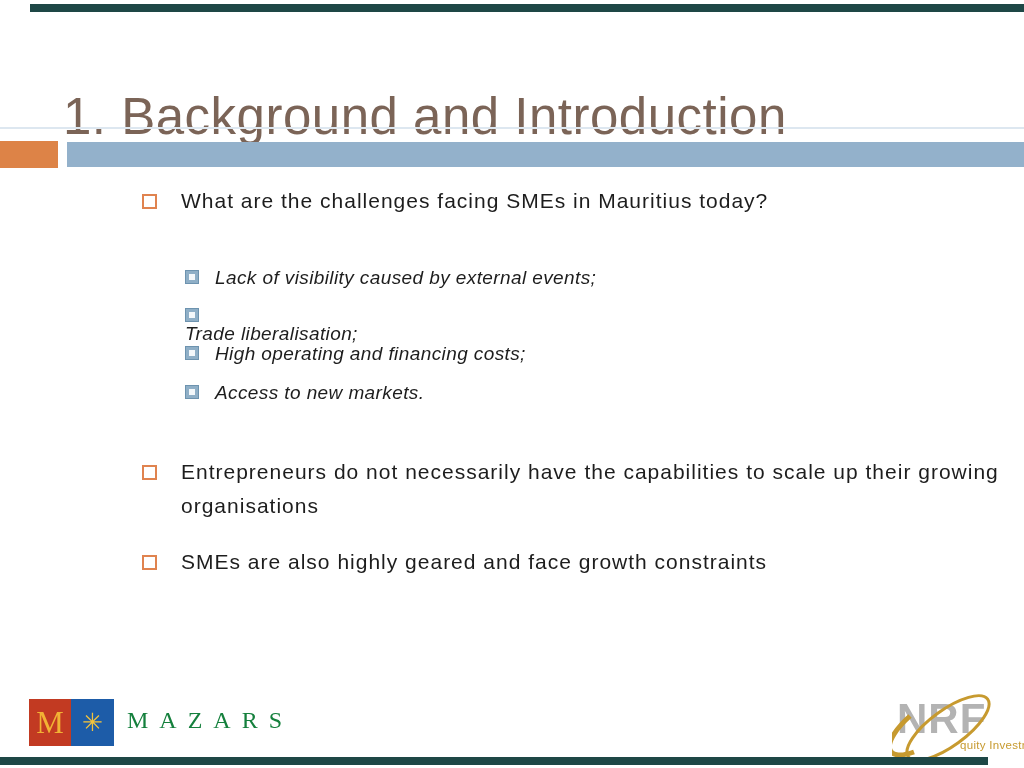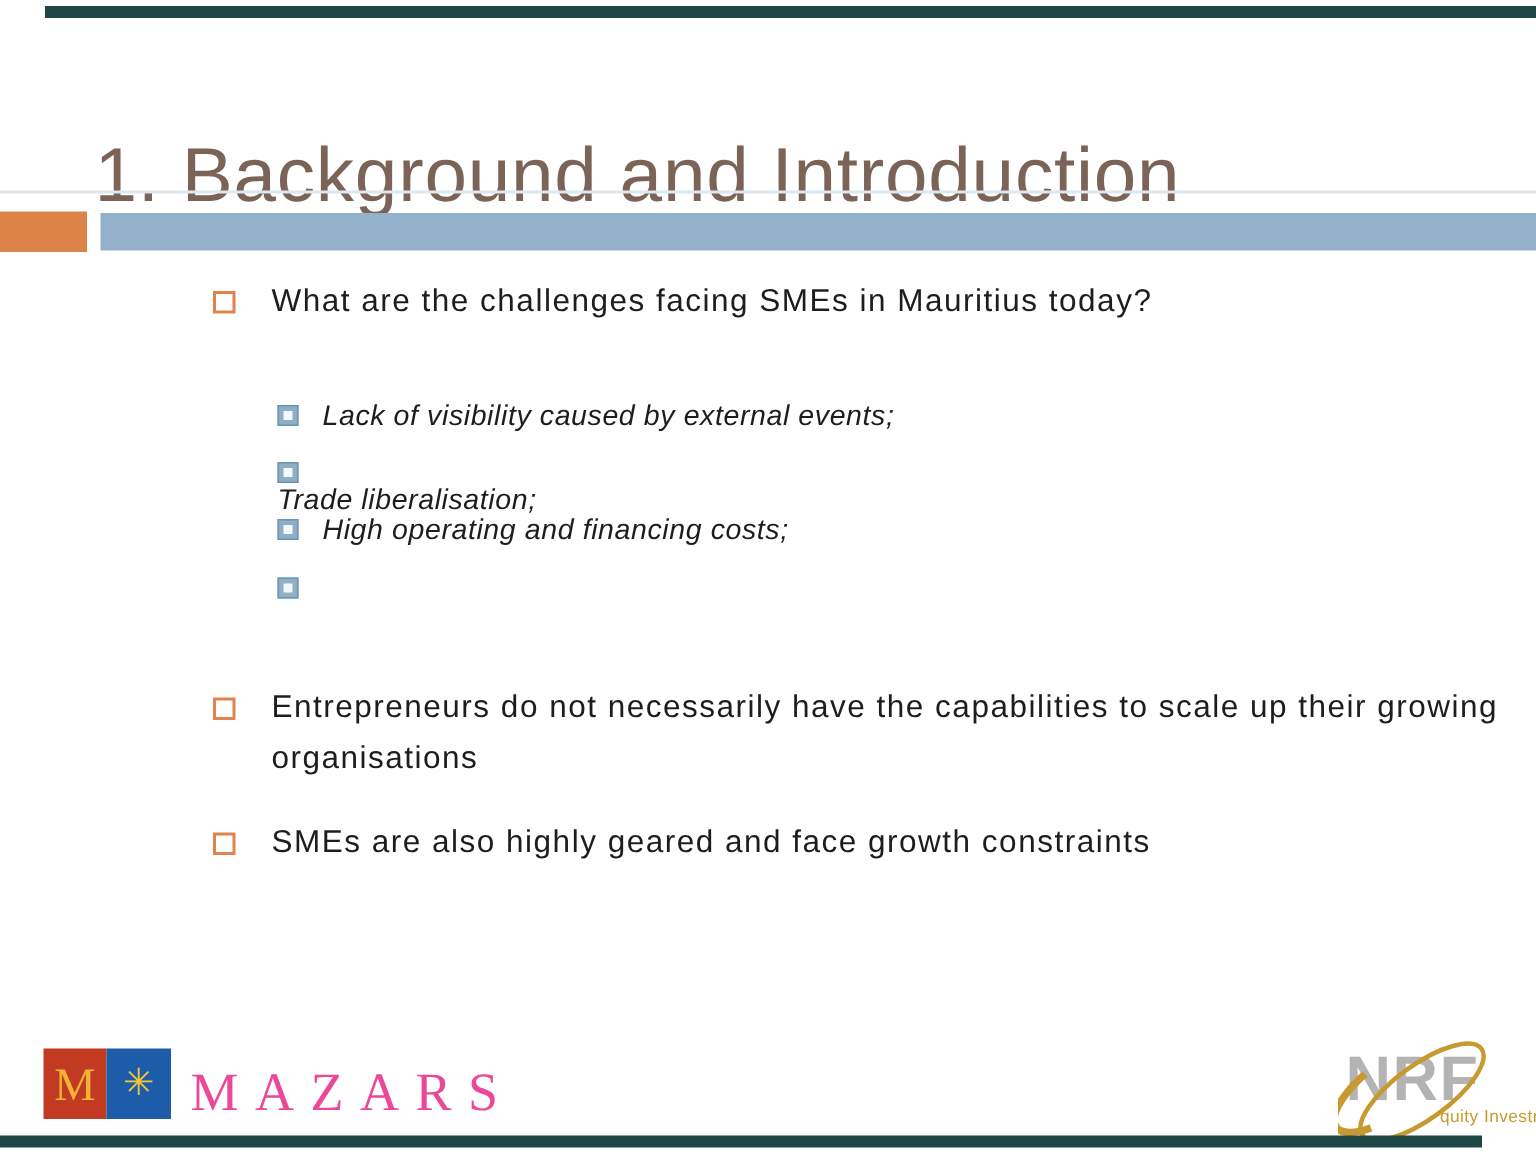--- a/index.html
+++ b/index.html
@@ -46,21 +46,21 @@
     display:flex;align-items:center;justify-content:center;
     font-family:"Liberation Serif",serif;font-size:31px;color:#f2b234;
   }
   .mz-blue{
     position:absolute;left:71px;top:699px;width:43px;height:47px;background:#1d5ca8;
     display:flex;align-items:center;justify-content:center;
     font-size:25px;color:#f3c33c;line-height:1;
   }
   .mz-word{
     position:absolute;left:127px;top:707px;
-    font-family:"Liberation Serif",serif;font-size:36px;letter-spacing:11px;color:#ec4899;
+    font-family:"Liberation Serif",serif;font-size:24px;letter-spacing:11px;color:#15803d;
   }
 
   
   .nrf{position:absolute;left:892px;top:698px;width:168px;height:66px;}
   .nrf-word{
     position:absolute;left:5px;top:0;font-size:42px;line-height:42px;font-weight:bold;
     color:#b3b3b3;letter-spacing:1px;
   }
   .nrf-swoosh{position:absolute;left:0;top:-4px;}
   .nrf-tagline{position:absolute;left:68px;top:41px;font-size:11.5px;color:#c79a2f;letter-spacing:.3px;white-space:nowrap;}
@@ -88,20 +88,21 @@
 <div class="bullet-row sub s2">
   <span class="sq-blue"></span>
   <span>Trade liberalisation;</span>
 </div>
 <div class="bullet-row sub s3">
   <span class="sq-blue"></span>
   <span>High operating and financing costs;</span>
 </div>
 <div class="bullet-row sub s4">
   <span class="sq-blue"></span>
+  <span>Access to new markets.</span>
 </div>
 
 <div class="bullet-row lvl1 b2">
   <span class="sq-orange"></span>
   <span>Entrepreneurs do not necessarily have the capabilities to scale up their growing organisations</span>
 </div>
 
 <div class="bullet-row lvl1 b3">
   <span class="sq-orange"></span>
   <span>SMEs are also highly geared and face growth constraints</span>

